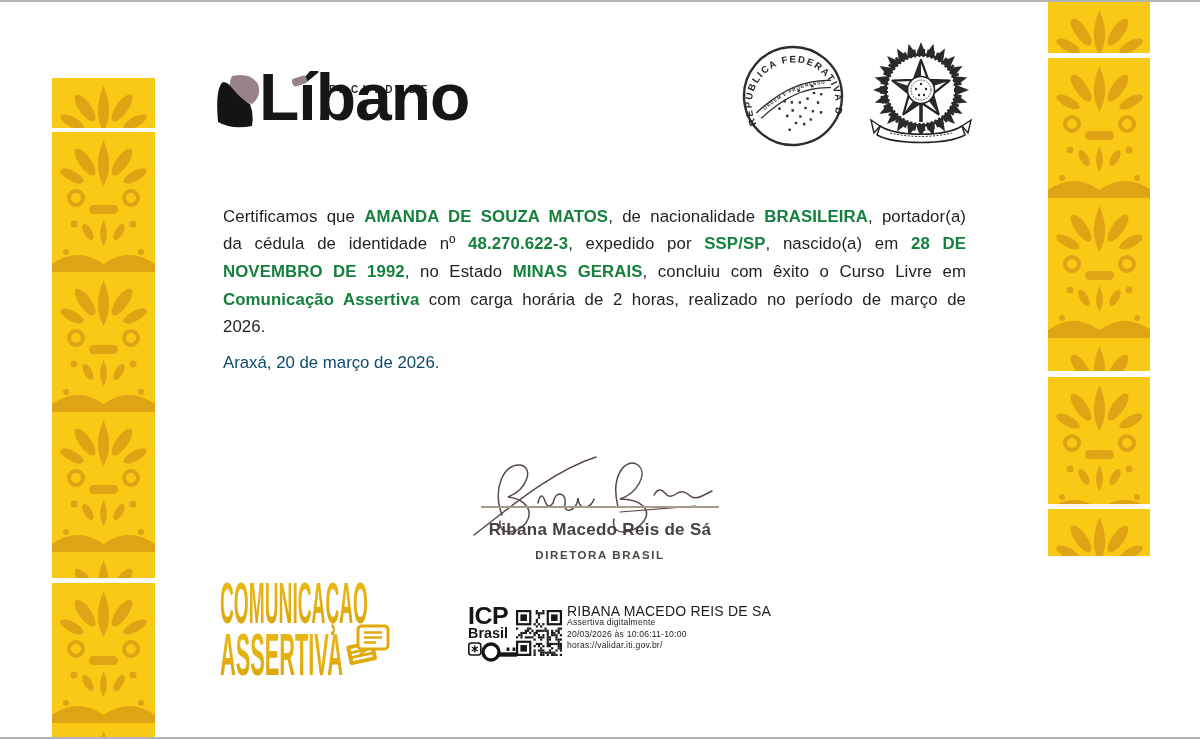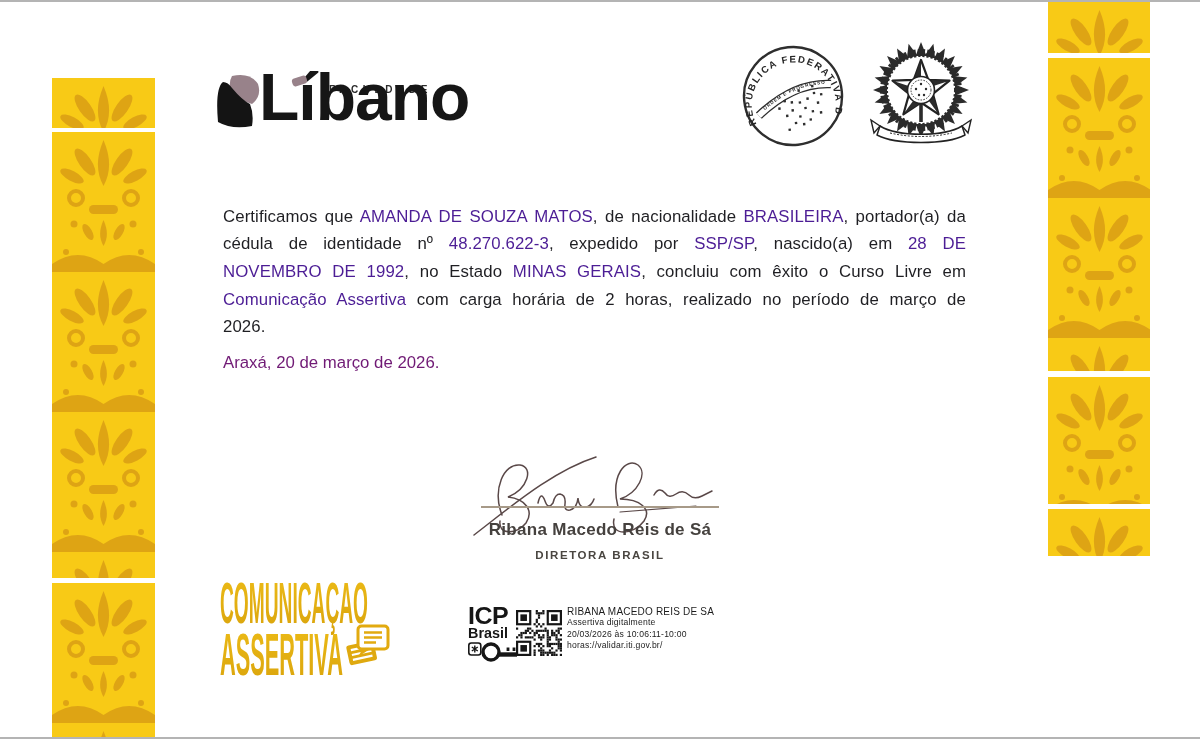--- a/index.html
+++ b/index.html
@@ -12,30 +12,30 @@
   .brand-tag{position:absolute;left:329px;top:84px;font-size:10px;font-weight:bold;
              letter-spacing:4.6px;color:#2b2b2b;}
   .brand-name{position:absolute;left:259px;top:68px;font-size:66px;line-height:58px;
               font-weight:bold;letter-spacing:-1px;color:#161616;}
   .accent-patch{position:absolute;left:292px;top:77px;width:15px;height:8px;border-radius:3px;
                 background:#98828A;transform:rotate(-18deg);}
   
   .cert-text{position:absolute;left:223px;top:186px;width:743px;font-size:16.8px;
              line-height:27.6px;color:#1F1F23;text-align:justify;letter-spacing:.1px;
              word-spacing:.14em;}
-  .cert-text b{font-weight:normal;color:#4c1d95;}
-  .date-line{position:absolute;left:223px;top:336px;font-size:16.8px;color:#701a75;}
+  .cert-text b{font-weight:bold;color:#15803d;}
+  .date-line{position:absolute;left:223px;top:336px;font-size:16.8px;color:#0c4a6e;}
   
   .sig-line{position:absolute;left:481px;top:506px;width:238px;height:1.5px;background:#A79A88;}
   .sig-name-wrap{position:absolute;left:400px;top:520px;width:400px;text-align:center;}
   .sig-name{font-size:17px;font-weight:600;color:#45413E;letter-spacing:.3px;}
   .sig-role{margin-top:9px;font-size:11.5px;font-weight:bold;letter-spacing:1.6px;color:#4A4641;}
   
   .icp-text{position:absolute;left:567px;top:606px;color:#1c1c1c;font-size:8.6px;line-height:11.4px;letter-spacing:.2px;}
-  .icp-text .l1{font-size:10px;}
+  .icp-text .l1{font-size:14px;}
   svg text{font-family:"Liberation Sans",sans-serif;}
 </style>
 </head>
 <body>
 
 <div class="page">
 
   <svg width="0" height="0" style="position:absolute" aria-hidden="true">
     <defs>
       <pattern id="damask" width="103" height="140" patternUnits="userSpaceOnUse">

